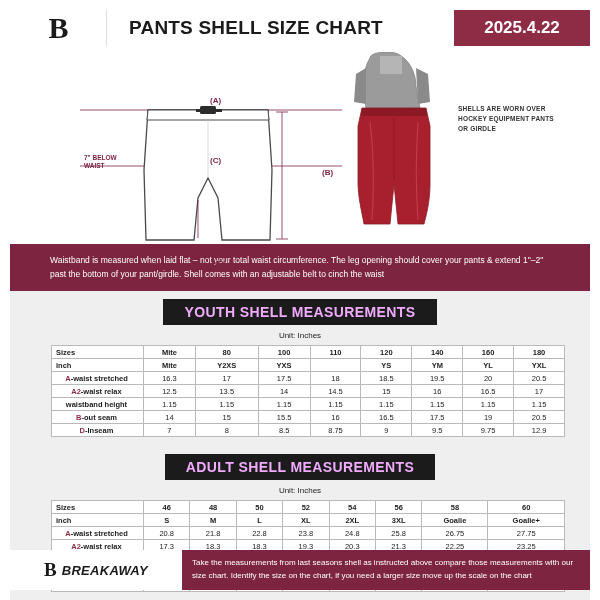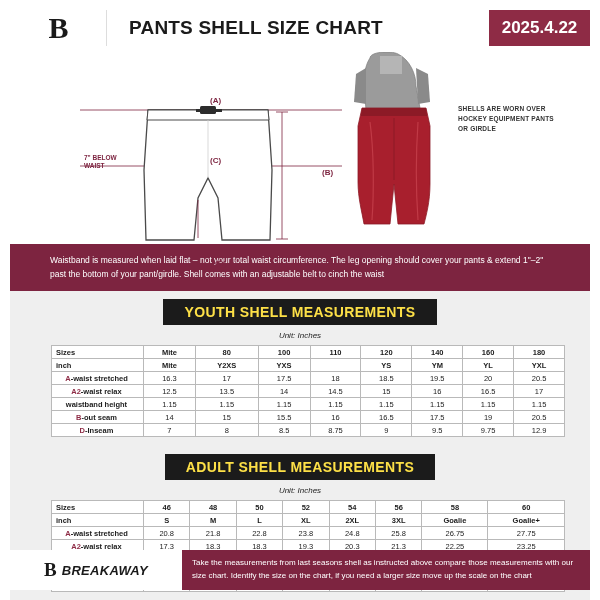--- a/index.html
+++ b/index.html
@@ -46,21 +46,21 @@
     padding-left: 22px;
     border-left: 1px solid #ddd;
   }
   .title-box .title {
     font-size: 19px;
     font-weight: bold;
     color: #1b1b1b;
     letter-spacing: 0.2px;
   }
   .date-box {
-    width: 101px;
+    width: 136px;
     background: #8e2b45;
     color: #fff;
     display: flex;
     align-items: center;
     justify-content: center;
     font-size: 17px;
     font-weight: bold;
     margin-left: 45px;
   }
   
@@ -117,33 +117,32 @@
   }
   
   .section-head {
     background: #efefef;
     padding: 8px 0 2px 0;
     text-align: center;
   }
   .section-pill {
     display: inline-block;
     background: #1b1b1b;
-    color: #fde047;
+    color: #f0abfc;
     font-size: 14px;
     font-weight: bold;
     letter-spacing: 0.4px;
     padding: 5px 21px;
   }
   .unit {
     background: #efefef;
     text-align: center;
     font-size: 8px;
     color: #222;
     padding: 4px 0 5px 0;
-    font-style: italic;
   }
   
   table.sizes {
     border-collapse: collapse;
     width: 514px;
     margin: 0 auto;
     background: #fff;
   }
   table.sizes td, table.sizes th {
     border: 1px solid #b9b9b9;

